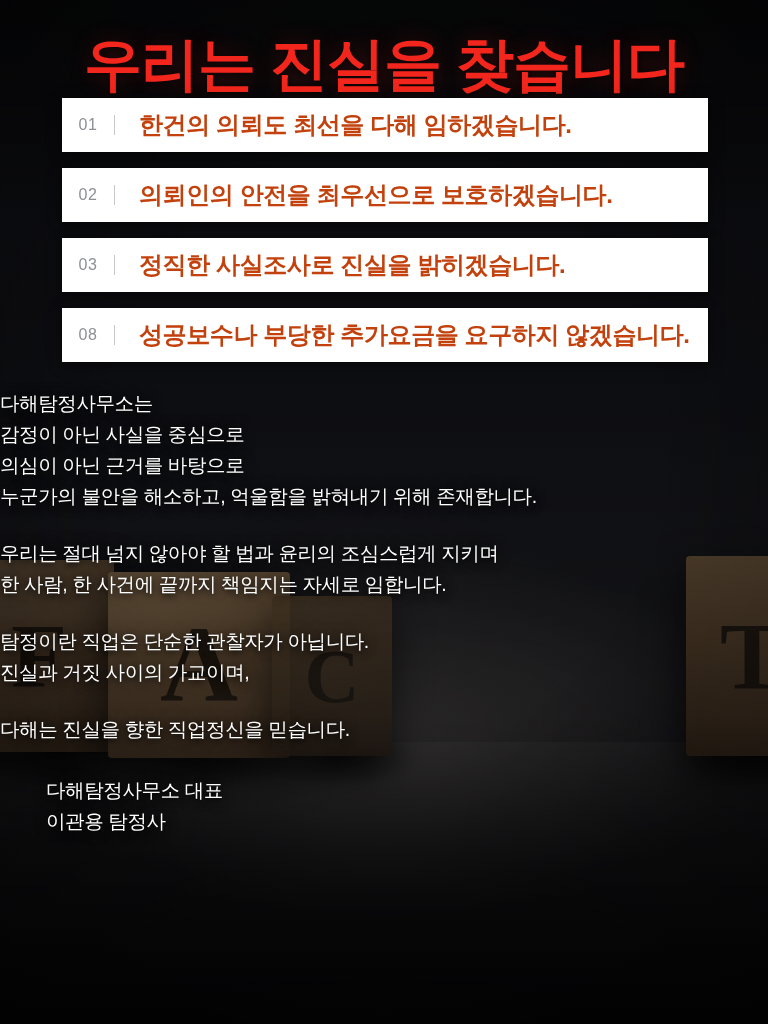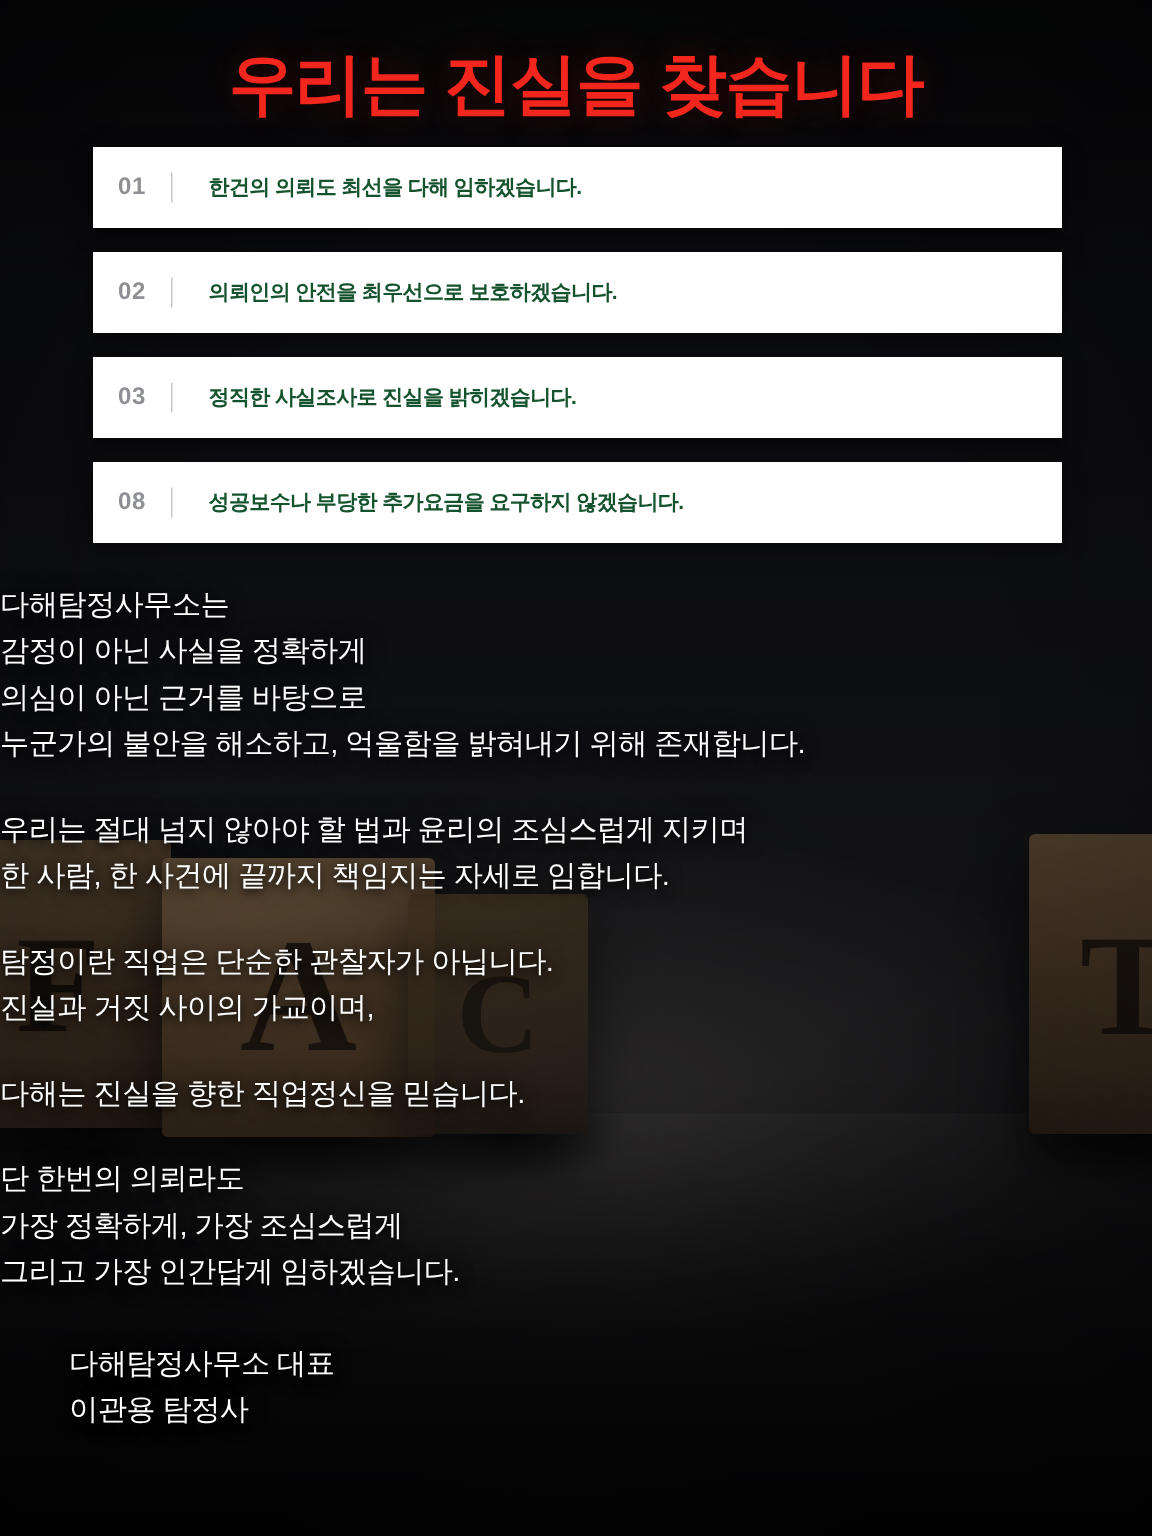--- a/index.html
+++ b/index.html
@@ -109,21 +109,21 @@
   }
 
   .headline {
     position: absolute;
     top: 26px;
     left: 0;
     right: 0;
     text-align: center;
     font-family: "Liberation Sans", sans-serif;
     font-weight: 700;
-    font-size: 45px;
+    font-size: 58px;
     letter-spacing: -1px;
     color: #f2261c;
     text-shadow: 0 2px 10px rgba(0,0,0,0.75), 0 0 22px rgba(242,38,28,0.25);
   }
 
   .promise-list {
     position: absolute;
     top: 98px;
     left: 62px;
     width: 646px;
@@ -133,35 +133,35 @@
     align-items: center;
     height: 54px;
     margin-bottom: 16px;
     background: #ffffff;
     box-shadow: 0 3px 12px rgba(0,0,0,0.55);
   }
   .promise-num {
     width: 52px;
     text-align: center;
     font-size: 16px;
-    font-weight: 700;
+    font-weight: 400;
     color: #8f9094;
     letter-spacing: 0.5px;
   }
   .promise-sep {
     width: 1px;
     height: 20px;
     background: #c8c9cc;
     margin-right: 0;
   }
   .promise-text {
     padding-left: 24px;
-    font-size: 14px;
+    font-size: 24px;
     font-weight: 700;
-    color: #14532d;
+    color: #c2410c;
     letter-spacing: -0.4px;
   }
 
   .body-copy {
     position: absolute;
     top: 388px;
     left: 0;
     right: 0;
     color: #ffffff;
     font-size: 19.5px;
@@ -235,44 +235,39 @@
         <div class="promise-sep"></div>
         <div class="promise-text">성공보수나 부당한 추가요금을 요구하지 않겠습니다.</div>
       </div>
 
     </div>
 
     <div class="body-copy">
 
       <p class="para">
         <span class="line">다해탐정사무소는</span>
-        <span class="line">감정이 아닌 사실을 정확하게</span>
+        <span class="line">감정이 아닌 사실을 중심으로</span>
         <span class="line">의심이 아닌 근거를 바탕으로</span>
         <span class="line">누군가의 불안을 해소하고, 억울함을 밝혀내기 위해 존재합니다.</span>
       </p>
 
       <p class="para">
         <span class="line">우리는 절대 넘지 않아야 할 법과 윤리의 조심스럽게 지키며</span>
         <span class="line">한 사람, 한 사건에 끝까지 책임지는 자세로 임합니다.</span>
       </p>
 
       <p class="para">
         <span class="line">탐정이란 직업은 단순한 관찰자가 아닙니다.</span>
         <span class="line">진실과 거짓 사이의 가교이며,</span>
       </p>
 
       <p class="para">
         <span class="line">다해는 진실을 향한 직업정신을 믿습니다.</span>
       </p>
 
-      <p class="para">
-        <span class="line">단 한번의 의뢰라도</span>
-        <span class="line">가장 정확하게, 가장 조심스럽게</span>
-        <span class="line">그리고 가장 인간답게 임하겠습니다.</span>
-      </p>
 
       <p class="para signature">
         <span class="line">다해탐정사무소 대표</span>
         <span class="line">이관용 탐정사</span>
       </p>
 
     </div>
   </div>
 </div>
 

